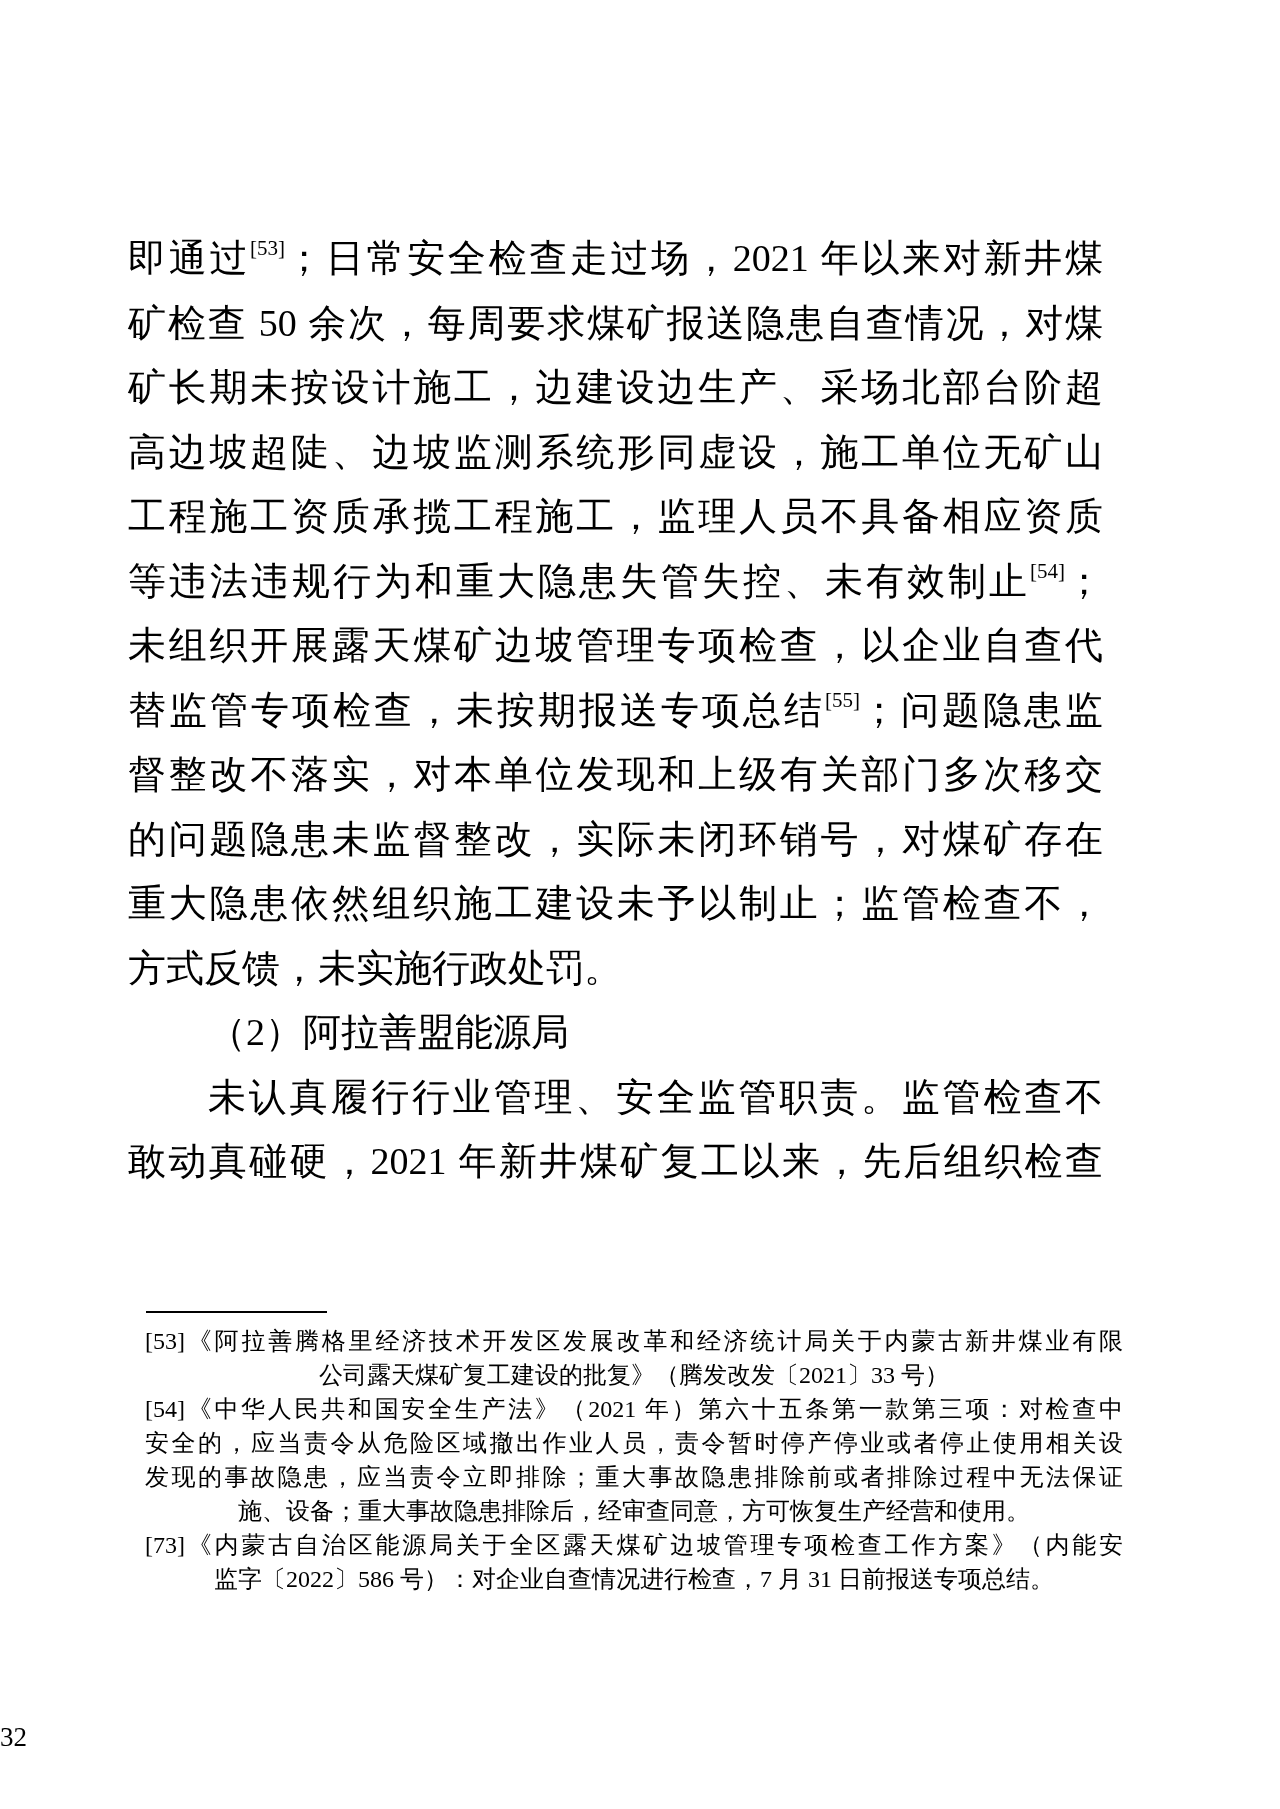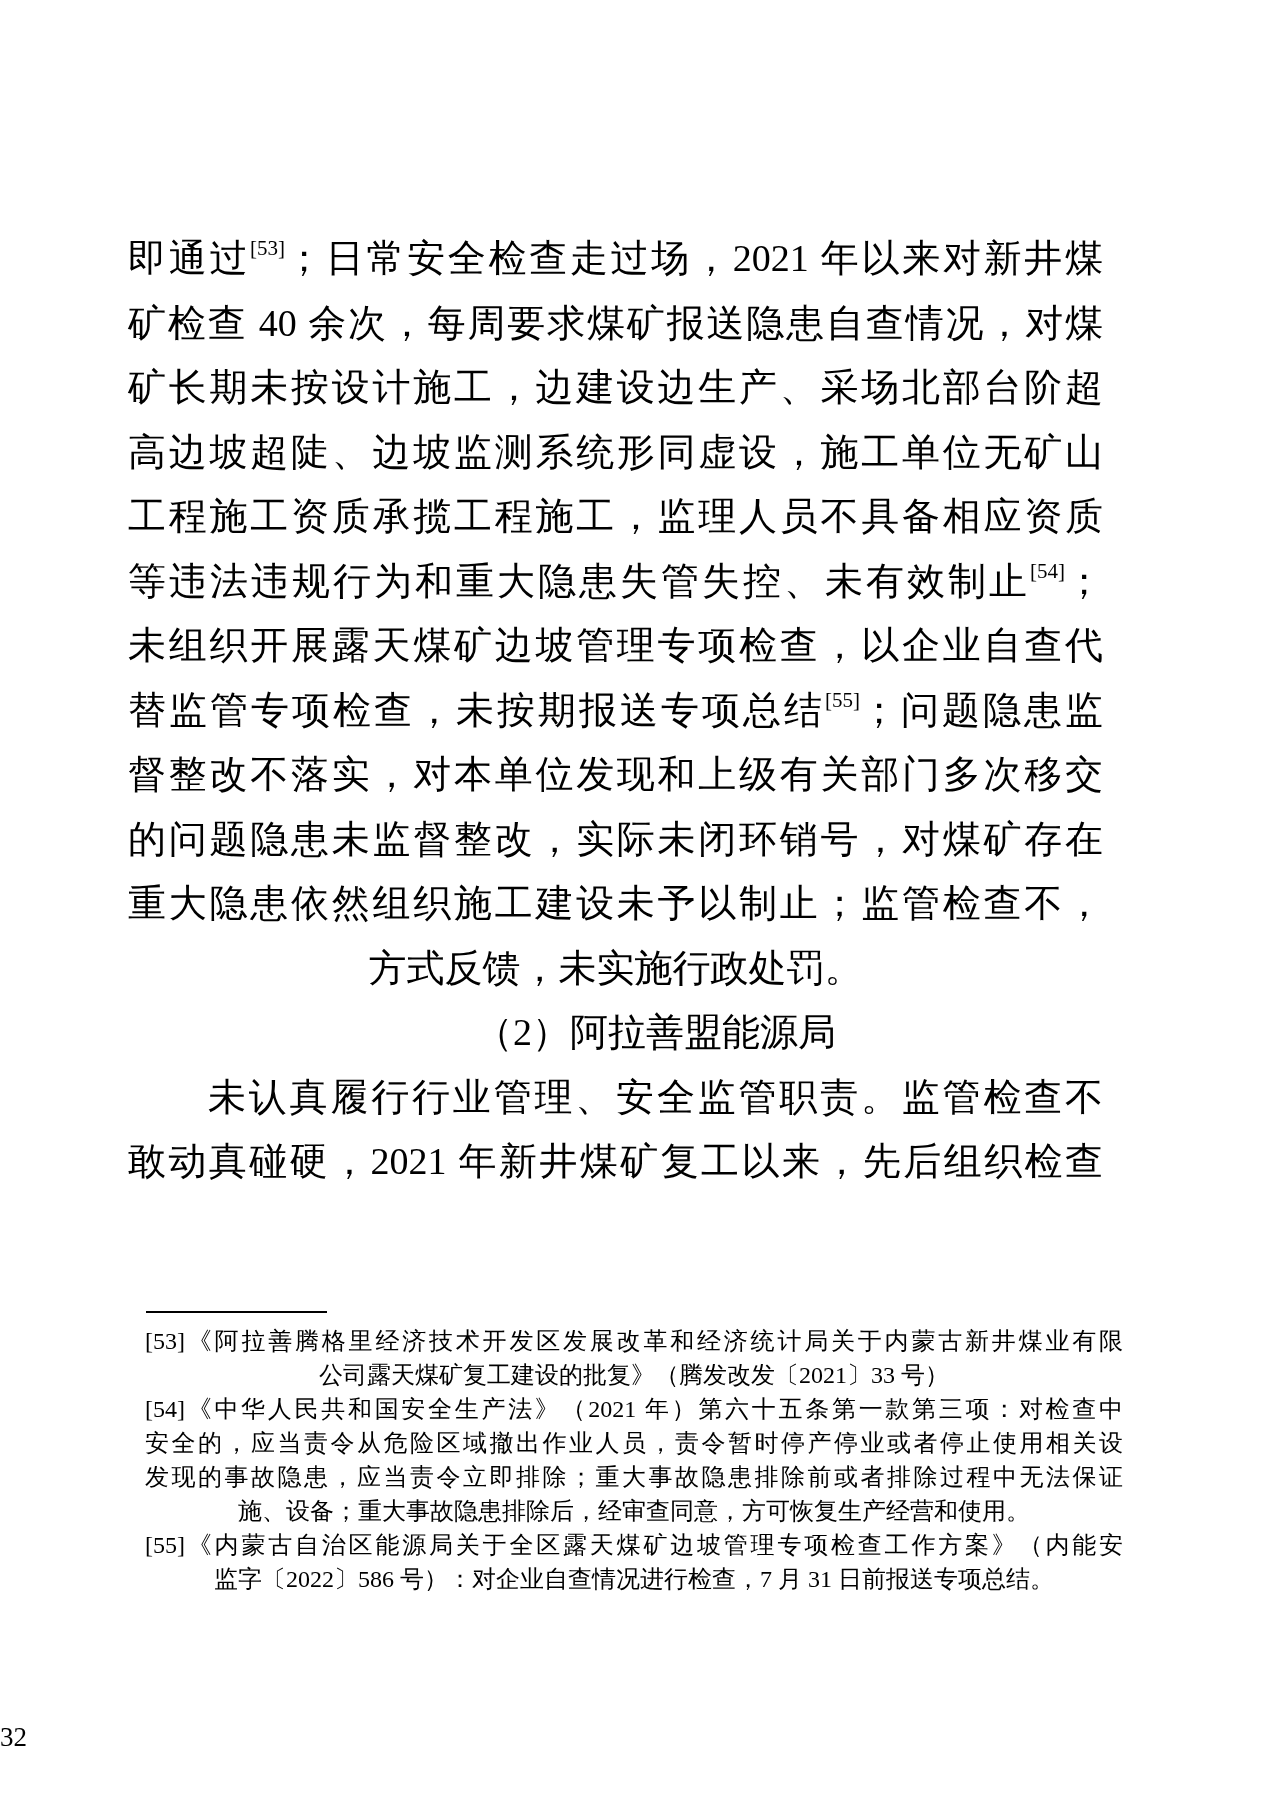--- a/index.html
+++ b/index.html
@@ -19,21 +19,21 @@
   .body-text {
     position: absolute;
     left: 128px;
     top: 226px;
     width: 975px;
     font-size: 38px;
     line-height: 64.5px;
     text-align: left;
   }
   .body-line {
-    text-align: center;
+    text-align: left;
   }
   .body-line.fill {
     text-align: justify;
     text-align-last: justify;
   }
   .body-line.indent {
     text-indent: 80px;
   }
   .body-line sup {
     font-size: 21px;
@@ -71,21 +71,21 @@
     width: 1280px;
     font-size: 27px;
   }
 </style>
 </head>
 <body>
 
 <div class="page">
   <div class="body-text">
       <div class="body-line fill">即通过<sup>[53]</sup>；日常安全检查走过场，2021 年以来对新井煤</div>
-      <div class="body-line fill">矿检查 40 余次，每周要求煤矿报送隐患自查情况，对煤</div>
+      <div class="body-line fill">矿检查 50 余次，每周要求煤矿报送隐患自查情况，对煤</div>
       <div class="body-line fill">矿长期未按设计施工，边建设边生产、采场北部台阶超</div>
       <div class="body-line fill">高边坡超陡、边坡监测系统形同虚设，施工单位无矿山</div>
       <div class="body-line fill">工程施工资质承揽工程施工，监理人员不具备相应资质</div>
       <div class="body-line fill">等违法违规行为和重大隐患失管失控、未有效制止<sup>[54]</sup>；</div>
       <div class="body-line fill">未组织开展露天煤矿边坡管理专项检查，以企业自查代</div>
       <div class="body-line fill">替监管专项检查，未按期报送专项总结<sup>[55]</sup>；问题隐患监</div>
       <div class="body-line fill">督整改不落实，对本单位发现和上级有关部门多次移交</div>
       <div class="body-line fill">的问题隐患未监督整改，实际未闭环销号，对煤矿存在</div>
       <div class="body-line fill">重大隐患依然组织施工建设未予以制止；监管检查不，</div>
       <div class="body-line">方式反馈，未实施行政处罚。</div>
@@ -94,17 +94,17 @@
       <div class="body-line fill">敢动真碰硬，2021 年新井煤矿复工以来，先后组织检查</div>
     </div>
   <div class="footnote-separator"></div>
   <div class="footnotes">
       <div class="footnote-line fill">[53]《阿拉善腾格里经济技术开发区发展改革和经济统计局关于内蒙古新井煤业有限</div>
       <div class="footnote-line">公司露天煤矿复工建设的批复》（腾发改发〔2021〕33 号）</div>
       <div class="footnote-line fill">[54]《中华人民共和国安全生产法》（2021 年）第六十五条第一款第三项：对检查中</div>
       <div class="footnote-line fill">安全的，应当责令从危险区域撤出作业人员，责令暂时停产停业或者停止使用相关设</div>
       <div class="footnote-line fill">发现的事故隐患，应当责令立即排除；重大事故隐患排除前或者排除过程中无法保证</div>
       <div class="footnote-line">施、设备；重大事故隐患排除后，经审查同意，方可恢复生产经营和使用。</div>
-      <div class="footnote-line fill">[55]《内蒙古自治区能源局关于全区露天煤矿边坡管理专项检查工作方案》（内能安</div>
+      <div class="footnote-line fill">[73]《内蒙古自治区能源局关于全区露天煤矿边坡管理专项检查工作方案》（内能安</div>
       <div class="footnote-line">监字〔2022〕586 号）：对企业自查情况进行检查，7 月 31 日前报送专项总结。</div>
     </div>
   <div class="page-number">32</div>
 </div>
 
 </body></html>

